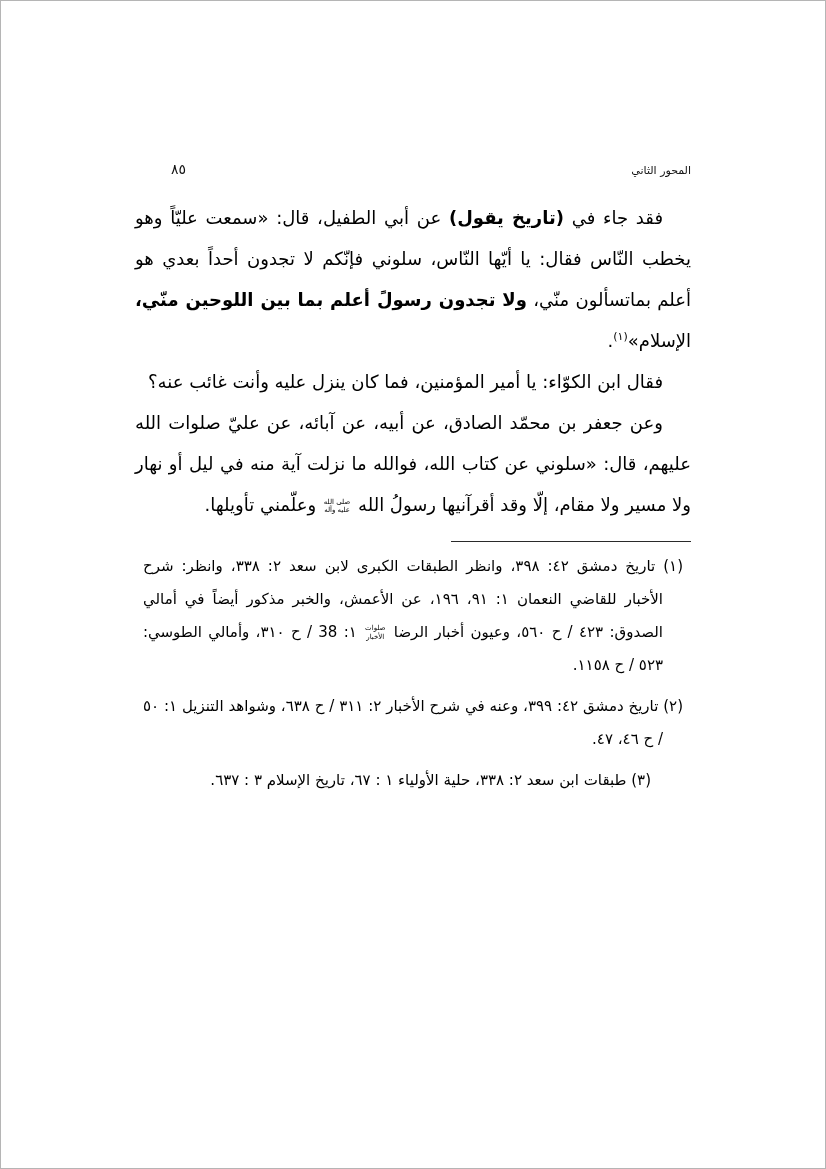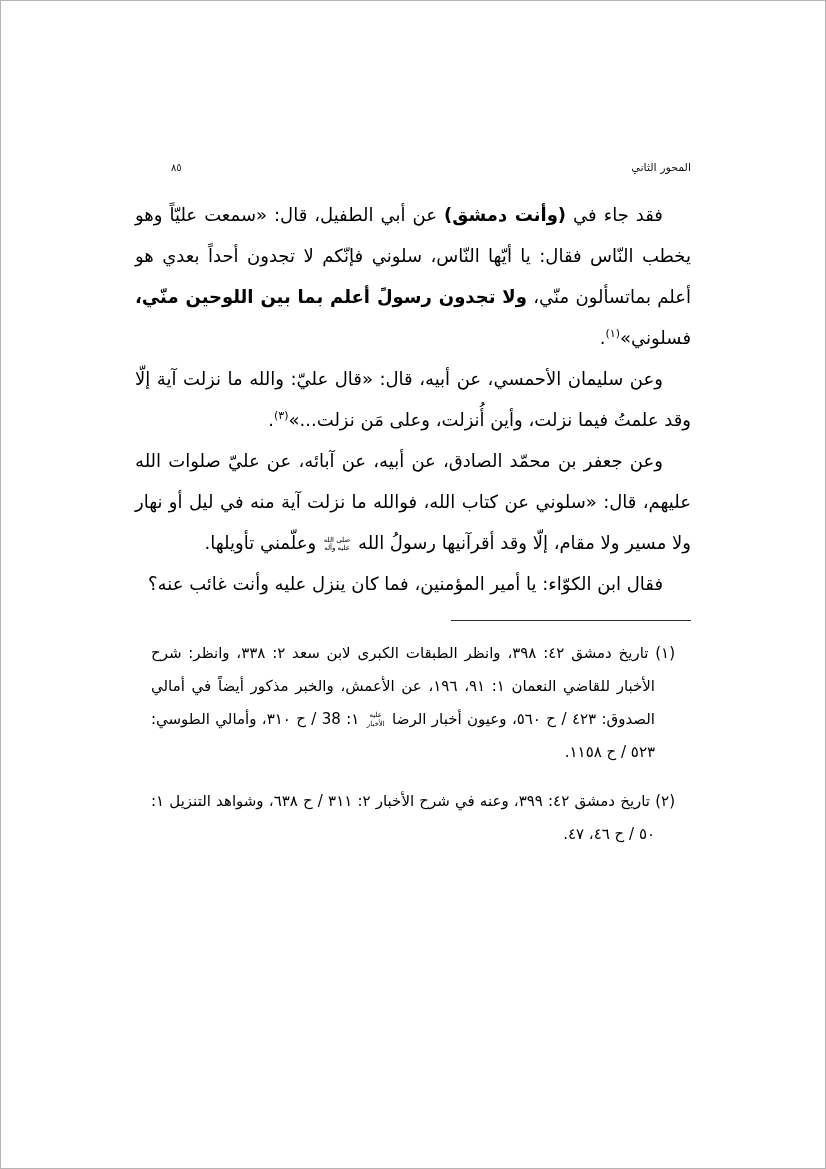--- a/index.html
+++ b/index.html
@@ -27,21 +27,21 @@
   }
   .running-header {
     display: flex;
     justify-content: space-between;
     align-items: baseline;
     padding-left: 36px;
     font-size: 15px;
     color: #111;
   }
   .header-title { font-size: 11px; }
-  .header-pagenum { font-size: 10px; letter-spacing: 1px; }
+  .header-pagenum { font-size: 14px; letter-spacing: 1px; }
   .body-text {
     margin-top: 20px;
     font-size: 18px;
     line-height: 41px;
     text-align: justify;
   }
   .body-text p {
     margin: 0;
     text-indent: 28px; 
   }
@@ -68,21 +68,21 @@
     border-top: 1px solid #2a2a2a;
     height: 0;
   }
   .footnotes {
     margin-top: 8px;
     font-size: 15px;
     line-height: 33px;
     text-align: justify;
   }
   .footnote {
-    margin: 16px;
+    margin: 8px;
     padding-right: 20px;   
     text-indent: -20px;
   }
   .footnote.right-inset {
     padding-right: 32px;   
     text-indent: 0;
   }
 </style>
 </head>
 <body>
@@ -91,47 +91,47 @@
   <div class="content">
 
     <div class="running-header">
       <span class="header-title">المحور الثاني</span>
       <span class="header-pagenum">٨٥</span>
     </div>
 
     <div class="body-text">
 
       <p>
-        <span>فقد جاء في </span><span class="bold-seg">(وأنت دمشق)</span><span> عن أبي الطفيل، قال: «سمعت عليّاً وهو يخطب النّاس فقال: يا أيّها النّاس، سلوني فإنّكم لا تجدون أحداً بعدي هو أعلم بماتسألون منّي، </span><span class="bold-seg">ولا تجدون رسولً أعلم بما بين اللوحين منّي،</span><span> فسلوني»</span><sup class="fn-ref">(١)</sup><span>.</span>
+        <span>فقد جاء في </span><span class="bold-seg">(تاريخ يقول)</span><span> عن أبي الطفيل، قال: «سمعت عليّاً وهو يخطب النّاس فقال: يا أيّها النّاس، سلوني فإنّكم لا تجدون أحداً بعدي هو أعلم بماتسألون منّي، </span><span class="bold-seg">ولا تجدون رسولً أعلم بما بين اللوحين منّي،</span><span> الإسلام»</span><sup class="fn-ref">(١)</sup><span>.</span>
       </p>
 
 
+
       <p>
-        <span>وعن سليمان الأحمسي، عن أبيه، قال: «قال عليّ: والله ما نزلت آية إلّا وقد علمتُ فيما نزلت، وأين أُنزلت، وعلى مَن نزلت...»</span><sup class="fn-ref">(٣)</sup><span>.</span>
+        <span>فقال ابن الكوّاء: يا أمير المؤمنين، فما كان ينزل عليه وأنت غائب عنه؟</span>
       </p>
 
       <p>
         <span>وعن جعفر بن محمّد الصادق، عن أبيه، عن آبائه، عن عليّ صلوات الله عليهم، قال: «سلوني عن كتاب الله، فوالله ما نزلت آية منه في ليل أو نهار ولا مسير ولا مقام، إلّا وقد أقرآنيها رسولُ الله </span><span class="honorific"><span>صلى الله</span><span>عليه وآله</span></span><span> وعلّمني تأويلها.</span>
-      </p>
-
-      <p>
-        <span>فقال ابن الكوّاء: يا أمير المؤمنين، فما كان ينزل عليه وأنت غائب عنه؟</span>
       </p>
 
     </div>
 
     <div class="footnote-separator"></div>
 
     <div class="footnotes">
 
       <p class="footnote">
-        <span>(١) تاريخ دمشق ٤٢: ٣٩٨، وانظر الطبقات الكبرى لابن سعد ٢: ٣٣٨، وانظر: شرح الأخبار للقاضي النعمان ١: ٩١، ١٩٦، عن الأعمش، والخبر مذكور أيضاً في أمالي الصدوق: ٤٢٣ / ح ٥٦٠، وعيون أخبار الرضا </span><span class="honorific"><span>عليه</span><span>الأخبار</span></span><span> ١: 38 / ح ٣١٠، وأمالي الطوسي: ٥٢٣ / ح ١١٥٨.</span>
+        <span>(١) تاريخ دمشق ٤٢: ٣٩٨، وانظر الطبقات الكبرى لابن سعد ٢: ٣٣٨، وانظر: شرح الأخبار للقاضي النعمان ١: ٩١، ١٩٦، عن الأعمش، والخبر مذكور أيضاً في أمالي الصدوق: ٤٢٣ / ح ٥٦٠، وعيون أخبار الرضا </span><span class="honorific"><span>صلوات</span><span>الأخبار</span></span><span> ١: 38 / ح ٣١٠، وأمالي الطوسي: ٥٢٣ / ح ١١٥٨.</span>
       </p>
 
       <p class="footnote">
         <span>(٢) تاريخ دمشق ٤٢: ٣٩٩، وعنه في شرح الأخبار ٢: ٣١١ / ح ٦٣٨، وشواهد التنزيل ١: ٥٠ / ح ٤٦، ٤٧.</span>
       </p>
 
+      <p class="footnote right-inset">
+        <span>(٣) طبقات ابن سعد ٢: ٣٣٨، حلية الأولياء ١ : ٦٧، تاريخ الإسلام ٣ : ٦٣٧.</span>
+      </p>
 
     </div>
 
   </div>
 </div>
 
 </body></html>

